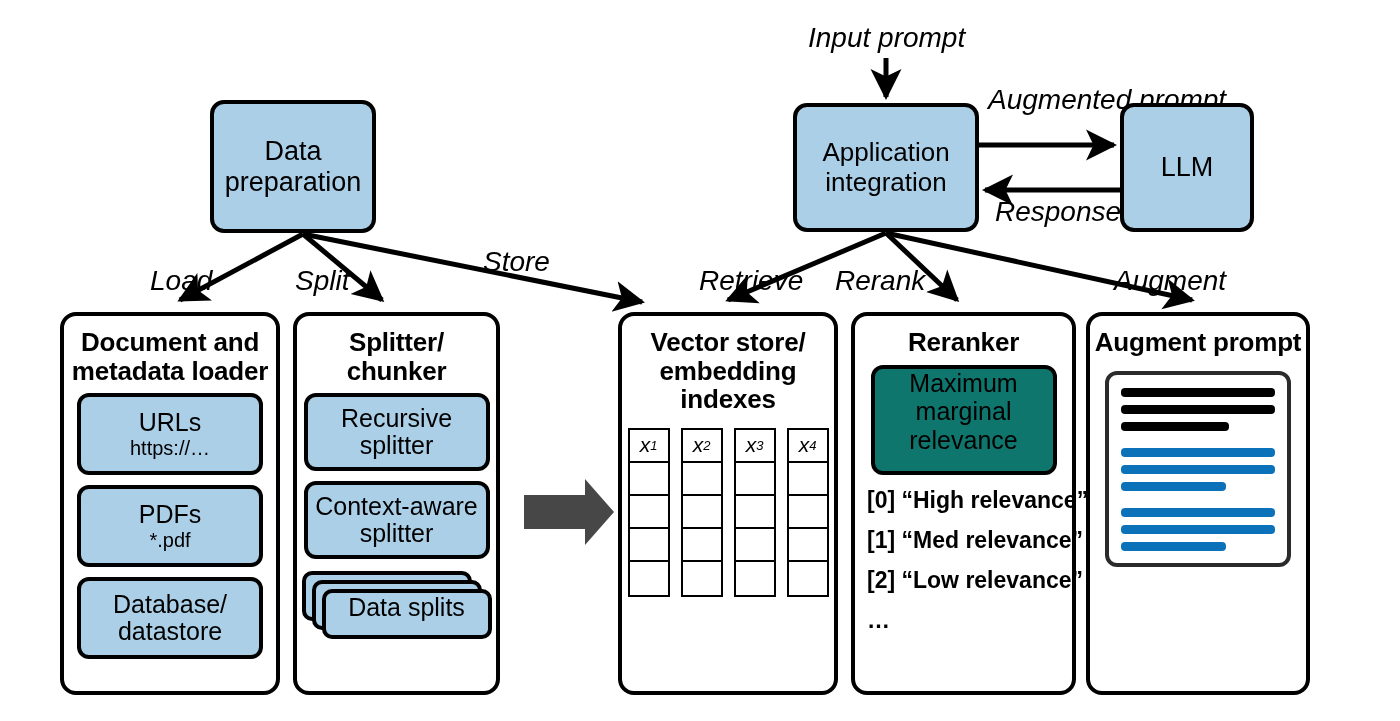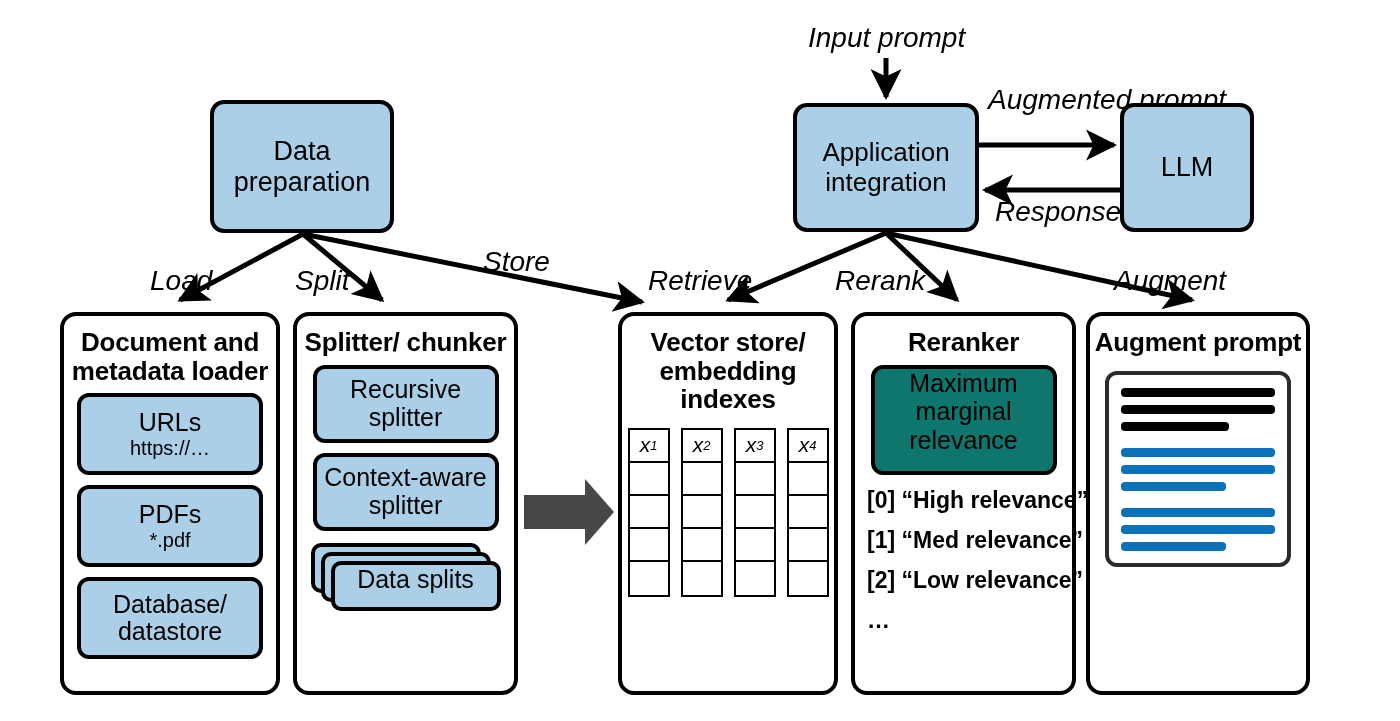--- a/index.html
+++ b/index.html
@@ -6,31 +6,31 @@
   body{width:1400px;height:721px;font-family:"Liberation Sans",sans-serif;color:#000;}
   #stage{position:relative;width:1400px;height:721px;overflow:hidden;background:#fff;}
 
   svg.edges{position:absolute;left:0;top:0;width:1400px;height:721px;pointer-events:none;}
 
   .node{position:absolute;box-sizing:border-box;background:#aacfe7;border:4px solid #000;
         border-radius:14px;display:flex;align-items:center;justify-content:center;text-align:center;
         line-height:1.12;}
   .node .lbl{display:block;padding:0 6px;}
 
-  #n-dataprep{left:210px;top:100px;width:184px;height:133px;font-size:27px;}
+  #n-dataprep{left:210px;top:100px;width:166px;height:133px;font-size:27px;}
   #n-appint{left:793px;top:103px;width:186px;height:129px;font-size:26px;}
   #n-llm{left:1120px;top:103px;width:134px;height:129px;font-size:27px;}
 
   .panel{position:absolute;box-sizing:border-box;background:#fff;border:4px solid #000;
          border-radius:16px;display:flex;flex-direction:column;align-items:center;}
   .panel .ptitle{font-weight:bold;font-size:26px;text-align:center;line-height:1.1;
                  margin-top:12px;margin-bottom:8px;letter-spacing:-.2px;}
 
   #p-loader{left:60px;top:312px;width:220px;height:383px;}
-  #p-splitter{left:293px;top:312px;width:225px;height:383px;}
+  #p-splitter{left:293px;top:312px;width:207px;height:383px;}
   #p-vector{left:618px;top:312px;width:220px;height:383px;}
   #p-rerank{left:851px;top:312px;width:225px;height:383px;}
   #p-augment{left:1086px;top:312px;width:224px;height:383px;}
 
   .chip{box-sizing:border-box;background:#aacfe7;border:4px solid #000;border-radius:12px;
         display:flex;flex-direction:column;align-items:center;justify-content:center;
         text-align:center;font-size:25px;line-height:1.1;margin-bottom:10px;}
   .chip .sub{font-size:20px;}
 
   #p-loader .chip{width:186px;height:82px;}
@@ -94,21 +94,21 @@
   </svg>
 
   <div class="edgelabel" style="left:808px;top:22px;">Input prompt</div>
   <div class="edgelabel" style="left:988px;top:85px;text-align:center;width:120px;line-height:1.1;">Augmented prompt</div>
   <div class="edgelabel" style="left:995px;top:196px;">Response</div>
 
   <div class="edgelabel" style="left:150px;top:265px;">Load</div>
   <div class="edgelabel" style="left:295px;top:265px;">Split</div>
   <div class="edgelabel" style="left:483px;top:246px;">Store</div>
 
-  <div class="edgelabel" style="left:648px;top:265px;text-align:right;">Retrieve</div>
+  <div class="edgelabel" style="left:699px;top:265px;text-align:right;">Retrieve</div>
   <div class="edgelabel" style="left:835px;top:265px;">Rerank</div>
   <div class="edgelabel" style="left:1114px;top:265px;">Augment</div>
 
   <div class="node" id="n-dataprep">
     <span class="lbl">Data preparation</span>
   </div>
   <div class="node" id="n-appint">
     <span class="lbl">Application integration</span>
   </div>
   <div class="node" id="n-llm">

